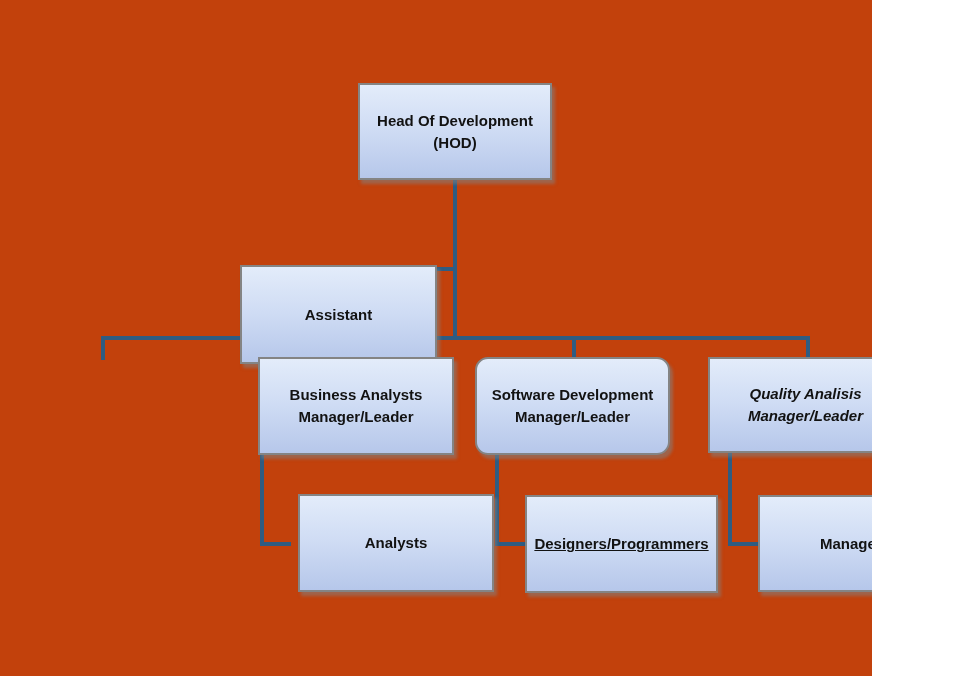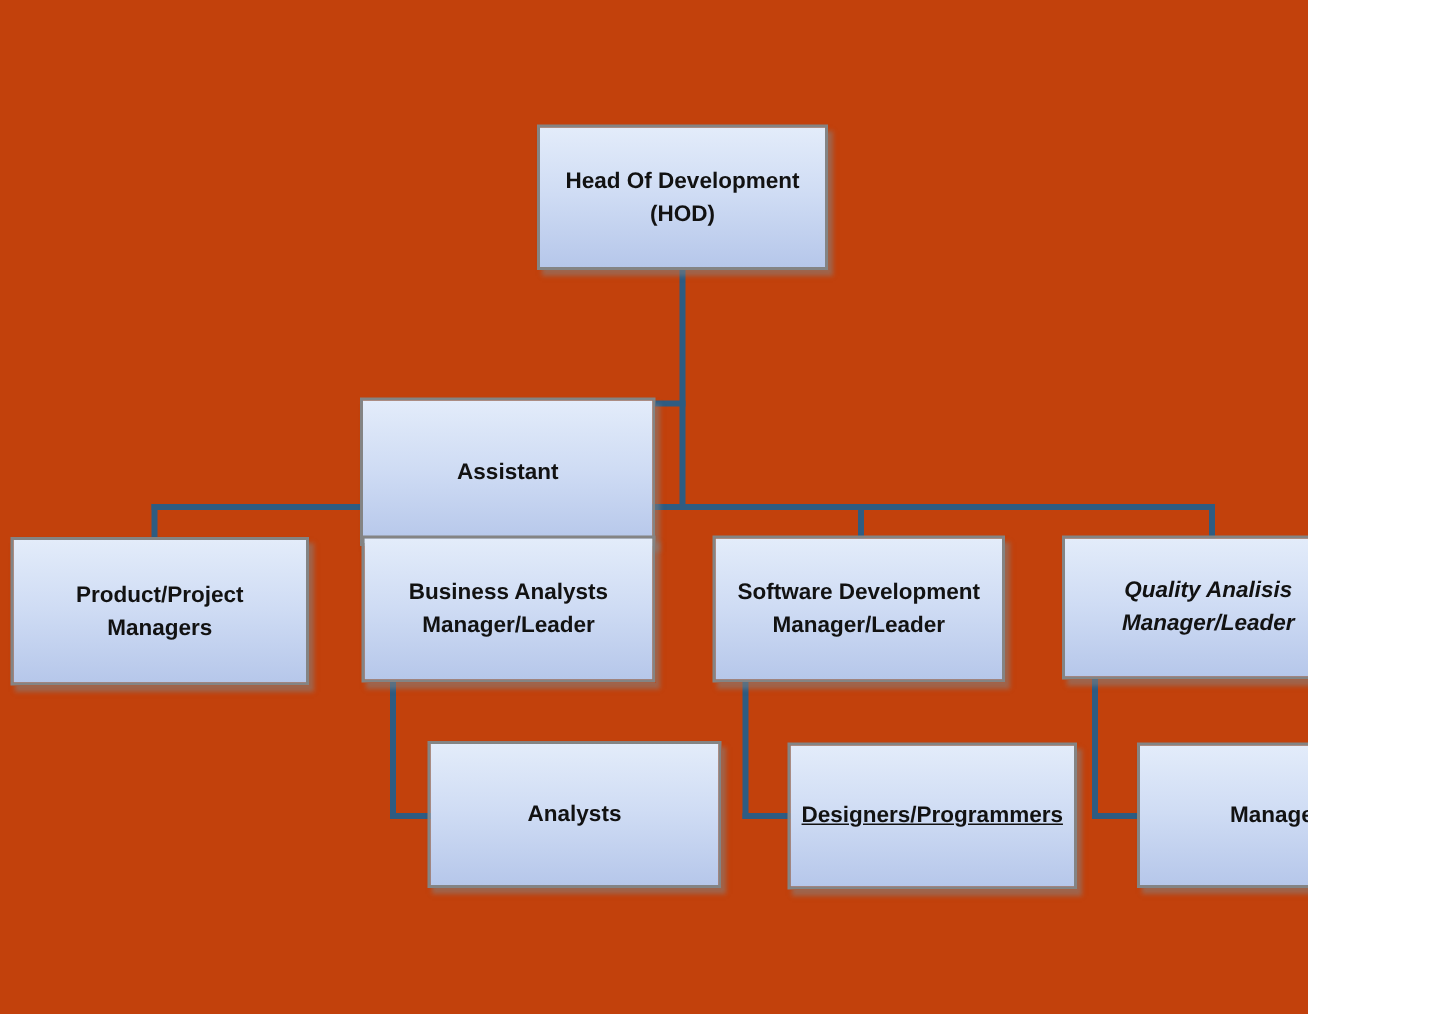--- a/index.html
+++ b/index.html
@@ -29,24 +29,24 @@
     font-weight: bold;
     font-size: 15px;
     line-height: 1.45;
     color: #121212;
     white-space: pre-line;
     z-index: 2;
   }
   .node-hod       { left: 358px; top:  83px; width: 194px; height: 97px; }
   .node-assistant { left: 240px; top: 219px; width: 197px; height: 99px; margin-top: 46px; }
   .node-ppm       { left:   7px; top: 358px; width: 199px; height: 99px; }
-  .node-bam       { left: 241px; top: 357px; width: 196px; height: 98px; }
-  .node-sdm       { left: 475px; top: 357px; width: 195px; height: 98px; }
+  .node-bam       { left: 258px; top: 357px; width: 196px; height: 98px; }
+  .node-sdm       { left: 475px; top: 357px; width: 195px; height: 98px; border-radius: 13px; }
   .node-qam       { left: 708px; top: 357px; width: 195px; height: 96px; font-style: italic; }
-  .node-analysts  { left: 285px; top: 494px; width: 196px; height: 98px; }
+  .node-analysts  { left: 298px; top: 494px; width: 196px; height: 98px; }
   .node-designers { left: 525px; top: 495px; width: 193px; height: 98px; text-decoration: underline; }
   .node-testers   { left: 758px; top: 495px; width: 194px; height: 97px; }
   
   .line {
     position: absolute;
     background: #2e5c82;
     z-index: 1;
   }
   .c-hod-v     { left: 453px; top: 179px; width:   4px; height: 161px; }
   .c-assist-h  { left: 436px; top: 267px; width:  21px; height:   4px; }
@@ -77,22 +77,20 @@
   <div class="line c-ba-v"></div>
   <div class="line c-ba-h"></div>
   <div class="line c-sd-v"></div>
   <div class="line c-sd-h"></div>
   <div class="line c-qa-v"></div>
   <div class="line c-qa-h"></div>
 
   <div class="node node-hod">Head Of Development
 (HOD)</div>
   <div class="node node-assistant">Assistant</div>
-  <div class="node node-ppm">Product/Project
-Managers</div>
   <div class="node node-bam">Business Analysts
 Manager/Leader</div>
   <div class="node node-sdm">Software Development
 Manager/Leader</div>
   <div class="node node-qam">Quality Analisis
 Manager/Leader</div>
   <div class="node node-analysts">Analysts</div>
   <div class="node node-designers">Designers/Programmers</div>
   <div class="node node-testers">Managers</div>
 

